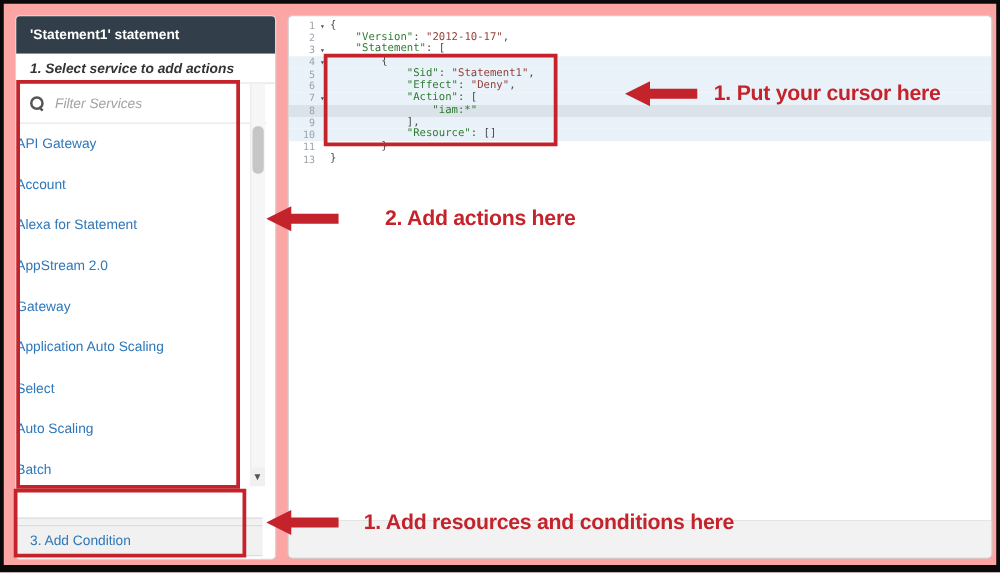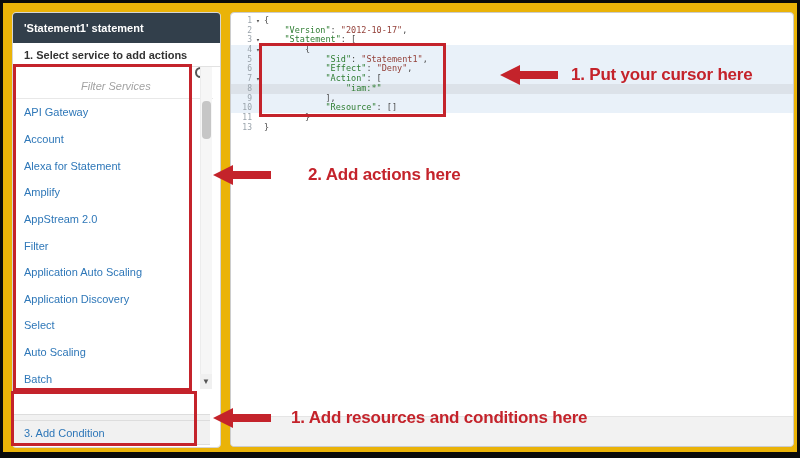--- a/index.html
+++ b/index.html
@@ -1,52 +1,52 @@
 <!DOCTYPE html>
 <html style="--accent: #c4232b; --headerBg: #323f4b; --link: #2e77b8; --selBg: #e9f1f9; --activeBg: #dce2e9; --keyColor: #2e7d32; --strColor: #94413a; --punctColor: #4a4a4a; --gutterColor: #9aa3ab;"><head>
 <meta charset="utf-8">
 <style>
   html,body{margin:0;padding:0;}
   body{
     width:800px;height:458px;position:relative;overflow:hidden;
     font-family:"Liberation Sans", sans-serif;background:#fff;
   }
-  .frame{position:absolute;inset:0;border:3px solid #0a0a0a;border-bottom-width:6px;background:#eab308;box-sizing:border-box;}
+  .frame{position:absolute;inset:0;border:3px solid #0a0a0a;border-bottom-width:6px;background:#fca5a5;box-sizing:border-box;}
 
   
   .sidebar{
     position:absolute;left:9px;top:9px;width:209px;height:436px;
     background:#fff;border:1px solid #d5d5d5;border-radius:4px;box-sizing:border-box;
   }
   .sb-header{
     position:absolute;left:0;top:0;right:0;height:30px;
     background:var(--headerBg,#323f4b);color:#fff;font-size:11px;font-weight:bold;
     line-height:30px;padding-left:11px;border-radius:3px 3px 0 0;
   }
   .sb-section{
     position:absolute;left:0;top:30px;right:0;height:24px;
     border-bottom:1px solid #e2e2e2;font-size:11px;font-weight:bold;color:#333;
-    line-height:24px;padding-left:11px;box-sizing:border-box;background:#fff;
+    line-height:24px;padding-left:11px;box-sizing:border-box;background:#fff;font-style:italic;
   }
   .filter-row{
     position:absolute;left:0;top:54px;width:200px;height:32px;
-    border-bottom:1px solid #e8e8e8;display:flex;align-items:flex-end;box-sizing:border-box;
-    padding-left:11px;background:#fff;flex-direction:column;
+    border-bottom:1px solid #e8e8e8;display:flex;align-items:center;box-sizing:border-box;
+    padding-left:11px;background:#fff;
   }
   .mag{position:relative;width:12px;height:12px;flex:0 0 12px;margin-right:6px;}
   .mag::before{content:"";position:absolute;left:0;top:0;width:7px;height:7px;border:2px solid #555;border-radius:50%;}
   .mag::after{content:"";position:absolute;left:8px;top:8px;width:4px;height:2px;background:#555;transform:rotate(45deg);transform-origin:0 0;}
   .filter-input{
     border:none;outline:none;width:130px;font-size:11px;font-style:italic;color:#555;
     font-family:"Liberation Sans",sans-serif;background:transparent;
   }
   .filter-input::placeholder{color:#a2a2a2;font-style:italic;}
   .svc-list{position:absolute;left:0;top:86px;width:186px;height:293px;display:flex;flex-direction:column;overflow:hidden;}
   .svc{
-    flex:1 1 auto;display:flex;align-items:center;padding-left:11px;
+    flex:1 1 auto;display:flex;align-items:center;padding-left:0;
     font-size:11px;color:var(--link,#2e77b8);cursor:pointer;white-space:nowrap;
   }
   .scroll-track{
     position:absolute;left:187px;top:54px;width:12px;height:321px;
     background:#f6f6f6;border-left:1px solid #ececec;box-sizing:border-box;
   }
   .scroll-thumb{position:absolute;left:189px;top:88px;width:9px;height:38px;background:#c6c6c6;border-radius:4px;}
   .scroll-step{
     position:absolute;left:187px;top:361px;width:12px;height:15px;background:#f0f0f0;
     color:#555;font-size:8px;text-align:center;line-height:15px;
@@ -101,25 +101,23 @@
 
     <div class="filter-row">
       <span class="mag"></span>
       <input class="filter-input" readonly="" placeholder="Filter Services" style="">
     </div>
 
     <div class="svc-list" id="svcList">
         <div class="svc">API Gateway</div>
         <div class="svc">Account</div>
         <div class="svc">Alexa for Statement</div>
-        <div class="svc">Amplify</div>
         <div class="svc">AppStream 2.0</div>
-        <div class="svc">Filter</div>
+        <div class="svc">Gateway</div>
         <div class="svc">Application Auto Scaling</div>
-        <div class="svc">Application Discovery</div>
         <div class="svc">Select</div>
         <div class="svc">Auto Scaling</div>
         <div class="svc">Batch</div>
       </div>
 
     <div class="scroll-track"></div>
     <div class="scroll-thumb"></div>
     <div class="scroll-step">▼</div>
 
     <div class="add-bar b1">2. Add Resource</div>

